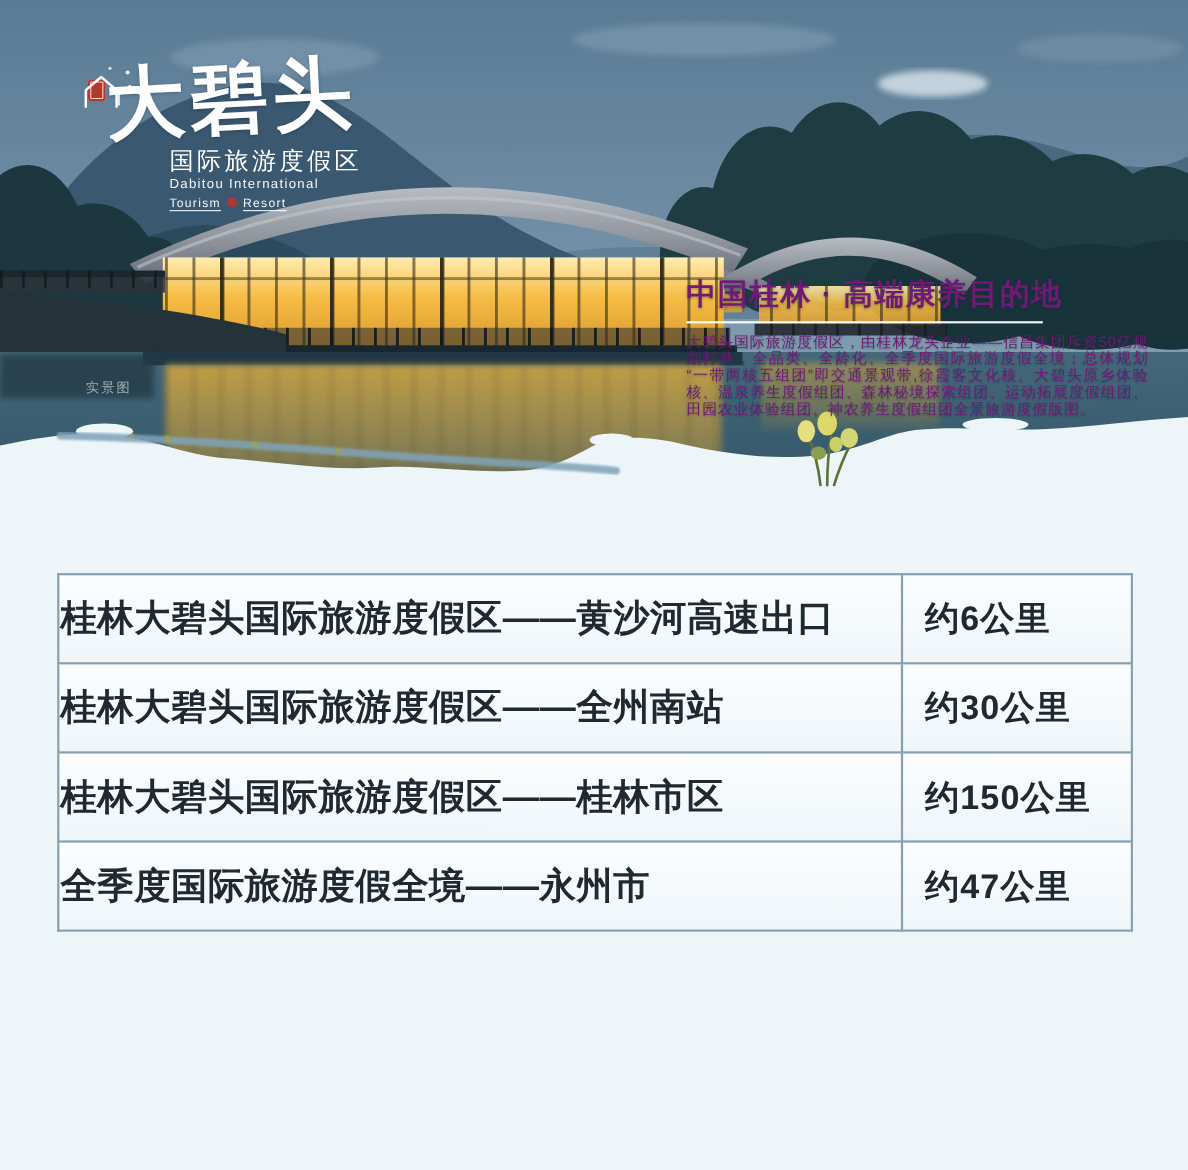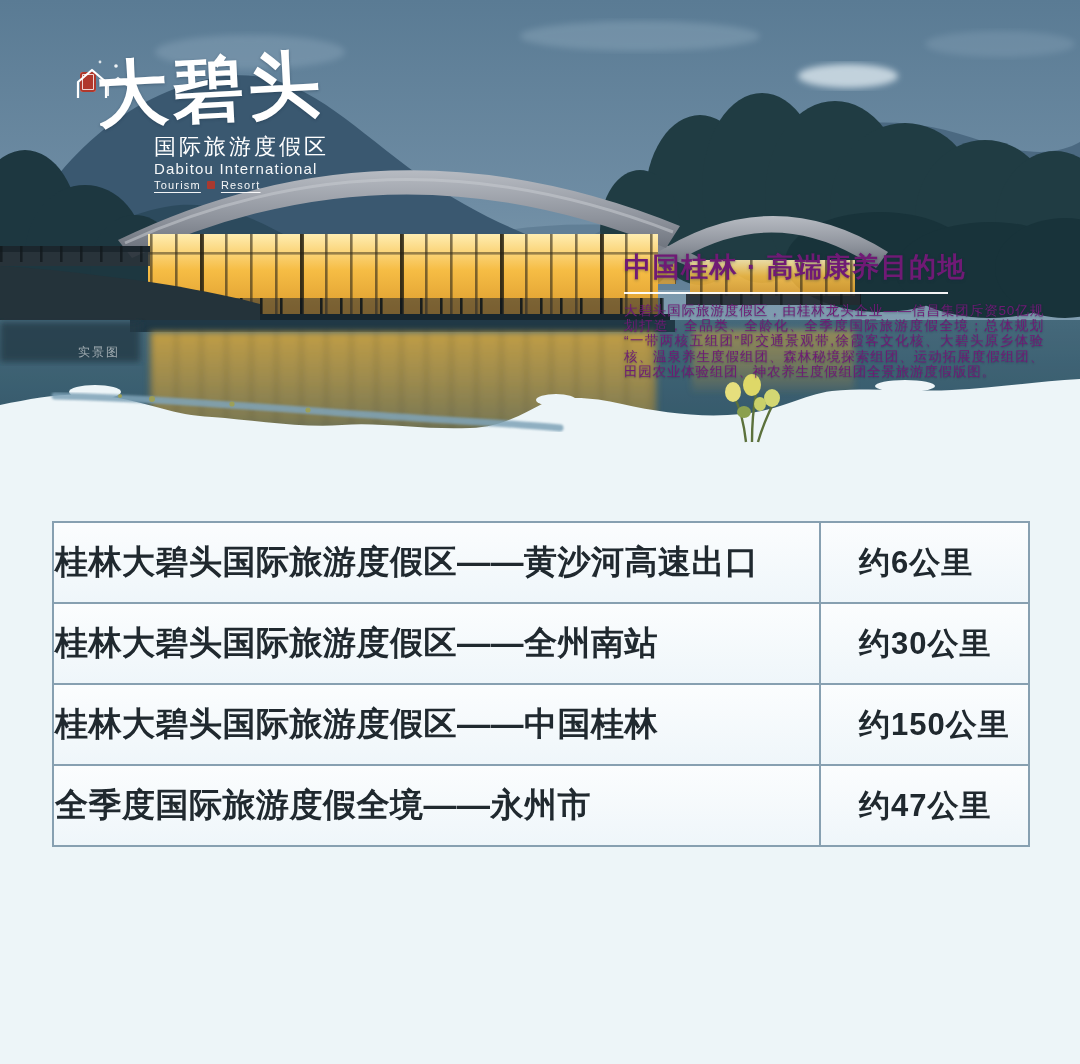--- a/index.html
+++ b/index.html
@@ -8,41 +8,41 @@
   .hero{position:absolute;left:0;top:0;width:1080px;height:470px;}
   .hero svg{position:absolute;left:0;top:0;}
   
   .logo{position:absolute;left:70px;top:58px;width:340px;height:150px;color:#fff;z-index:3;}
   .logo-seal{position:absolute;left:10px;top:14px;width:16px;height:20px;background:#b0382c;
              border-radius:3px;box-shadow:inset 0 0 0 2px #b0382c,inset 0 0 0 3px rgba(255,255,255,.8);}
   .logo-title{position:absolute;left:26px;top:-16px;font-family:"DejaVu Serif",serif;
               font-size:72px;font-weight:900;letter-spacing:4px;transform:rotate(-3deg);
               text-shadow:0 1px 3px rgba(20,40,60,.35);white-space:nowrap;}
   .logo-sub{position:absolute;left:84px;top:74px;font-size:22px;font-weight:400;letter-spacing:3px;white-space:nowrap;}
-  .logo-en1{position:absolute;left:84px;top:102px;font-size:15px;letter-spacing:1.2px;opacity:.95;white-space:nowrap;}
+  .logo-en1{position:absolute;left:84px;top:102px;font-size:12px;letter-spacing:1.2px;opacity:.95;white-space:nowrap;}
   .logo-en2{position:absolute;left:84px;top:121px;font-size:11px;letter-spacing:1.2px;opacity:.95;white-space:nowrap;}
   .logo-en2 .w{text-decoration:underline;text-underline-offset:3px;}
   .logo-en2 .dot{display:inline-block;width:8px;height:8px;background:#b0382c;margin:0 6px;border-radius:1px;}
   .logo-house{position:absolute;left:178px;top:38px;}
   
   .watermark{position:absolute;left:78px;top:344px;font-size:12px;color:rgba(255,255,255,.55);
              letter-spacing:2px;z-index:3;}
   .hero-text{position:absolute;left:624px;top:249px;width:420px;color:#701a75;z-index:3;}
   .hero-text h1{margin:0;font-size:27px;font-weight:700;letter-spacing:1.5px;white-space:nowrap;
                 text-shadow:0 1px 3px rgba(20,40,60,.4);}
   .hero-rule{width:324px;height:2px;background:rgba(255,255,255,.95);margin-top:7px;}
   .hero-text p{margin:9px 0 0 0;font-size:13.5px;line-height:15.2px;letter-spacing:.8px;
                text-align:justify;text-shadow:0 1px 2px rgba(20,40,60,.4);}
   
   .distance{position:absolute;left:52px;top:521px;width:978px;border-collapse:collapse;z-index:2;}
   .distance td{border:2.5px solid #87a0b1;height:77px;
                background:linear-gradient(#fbfdfe,#eff6fa);
                color:#20292f;font-weight:700;vertical-align:middle;}
   .distance td.route{width:763px;font-size:33px;letter-spacing:.5px;white-space:nowrap;}
-  .distance td.dist{font-size:31px;padding-left:38px;letter-spacing:1px;white-space:nowrap;}
+  .distance td.dist{font-size:31px;padding-left:20px;letter-spacing:1px;white-space:nowrap;}
 </style>
 </head>
 <body>
 
 <div class="page">
 
   <div class="hero">
 
     <svg width="1080" height="470" viewBox="0 0 1080 470">
       <defs>
@@ -211,21 +211,21 @@
     <tbody>
       <tr>
         <td class="route">桂林大碧头国际旅游度假区——黄沙河高速出口</td>
         <td class="dist">约6公里</td>
       </tr>
       <tr>
         <td class="route">桂林大碧头国际旅游度假区——全州南站</td>
         <td class="dist">约30公里</td>
       </tr>
       <tr>
-        <td class="route">桂林大碧头国际旅游度假区——中国桂林</td>
+        <td class="route">桂林大碧头国际旅游度假区——桂林市区</td>
         <td class="dist">约150公里</td>
       </tr>
       <tr>
         <td class="route">全季度国际旅游度假全境——永州市</td>
         <td class="dist">约47公里</td>
       </tr>
     </tbody>
   </table>
 
 </div>

